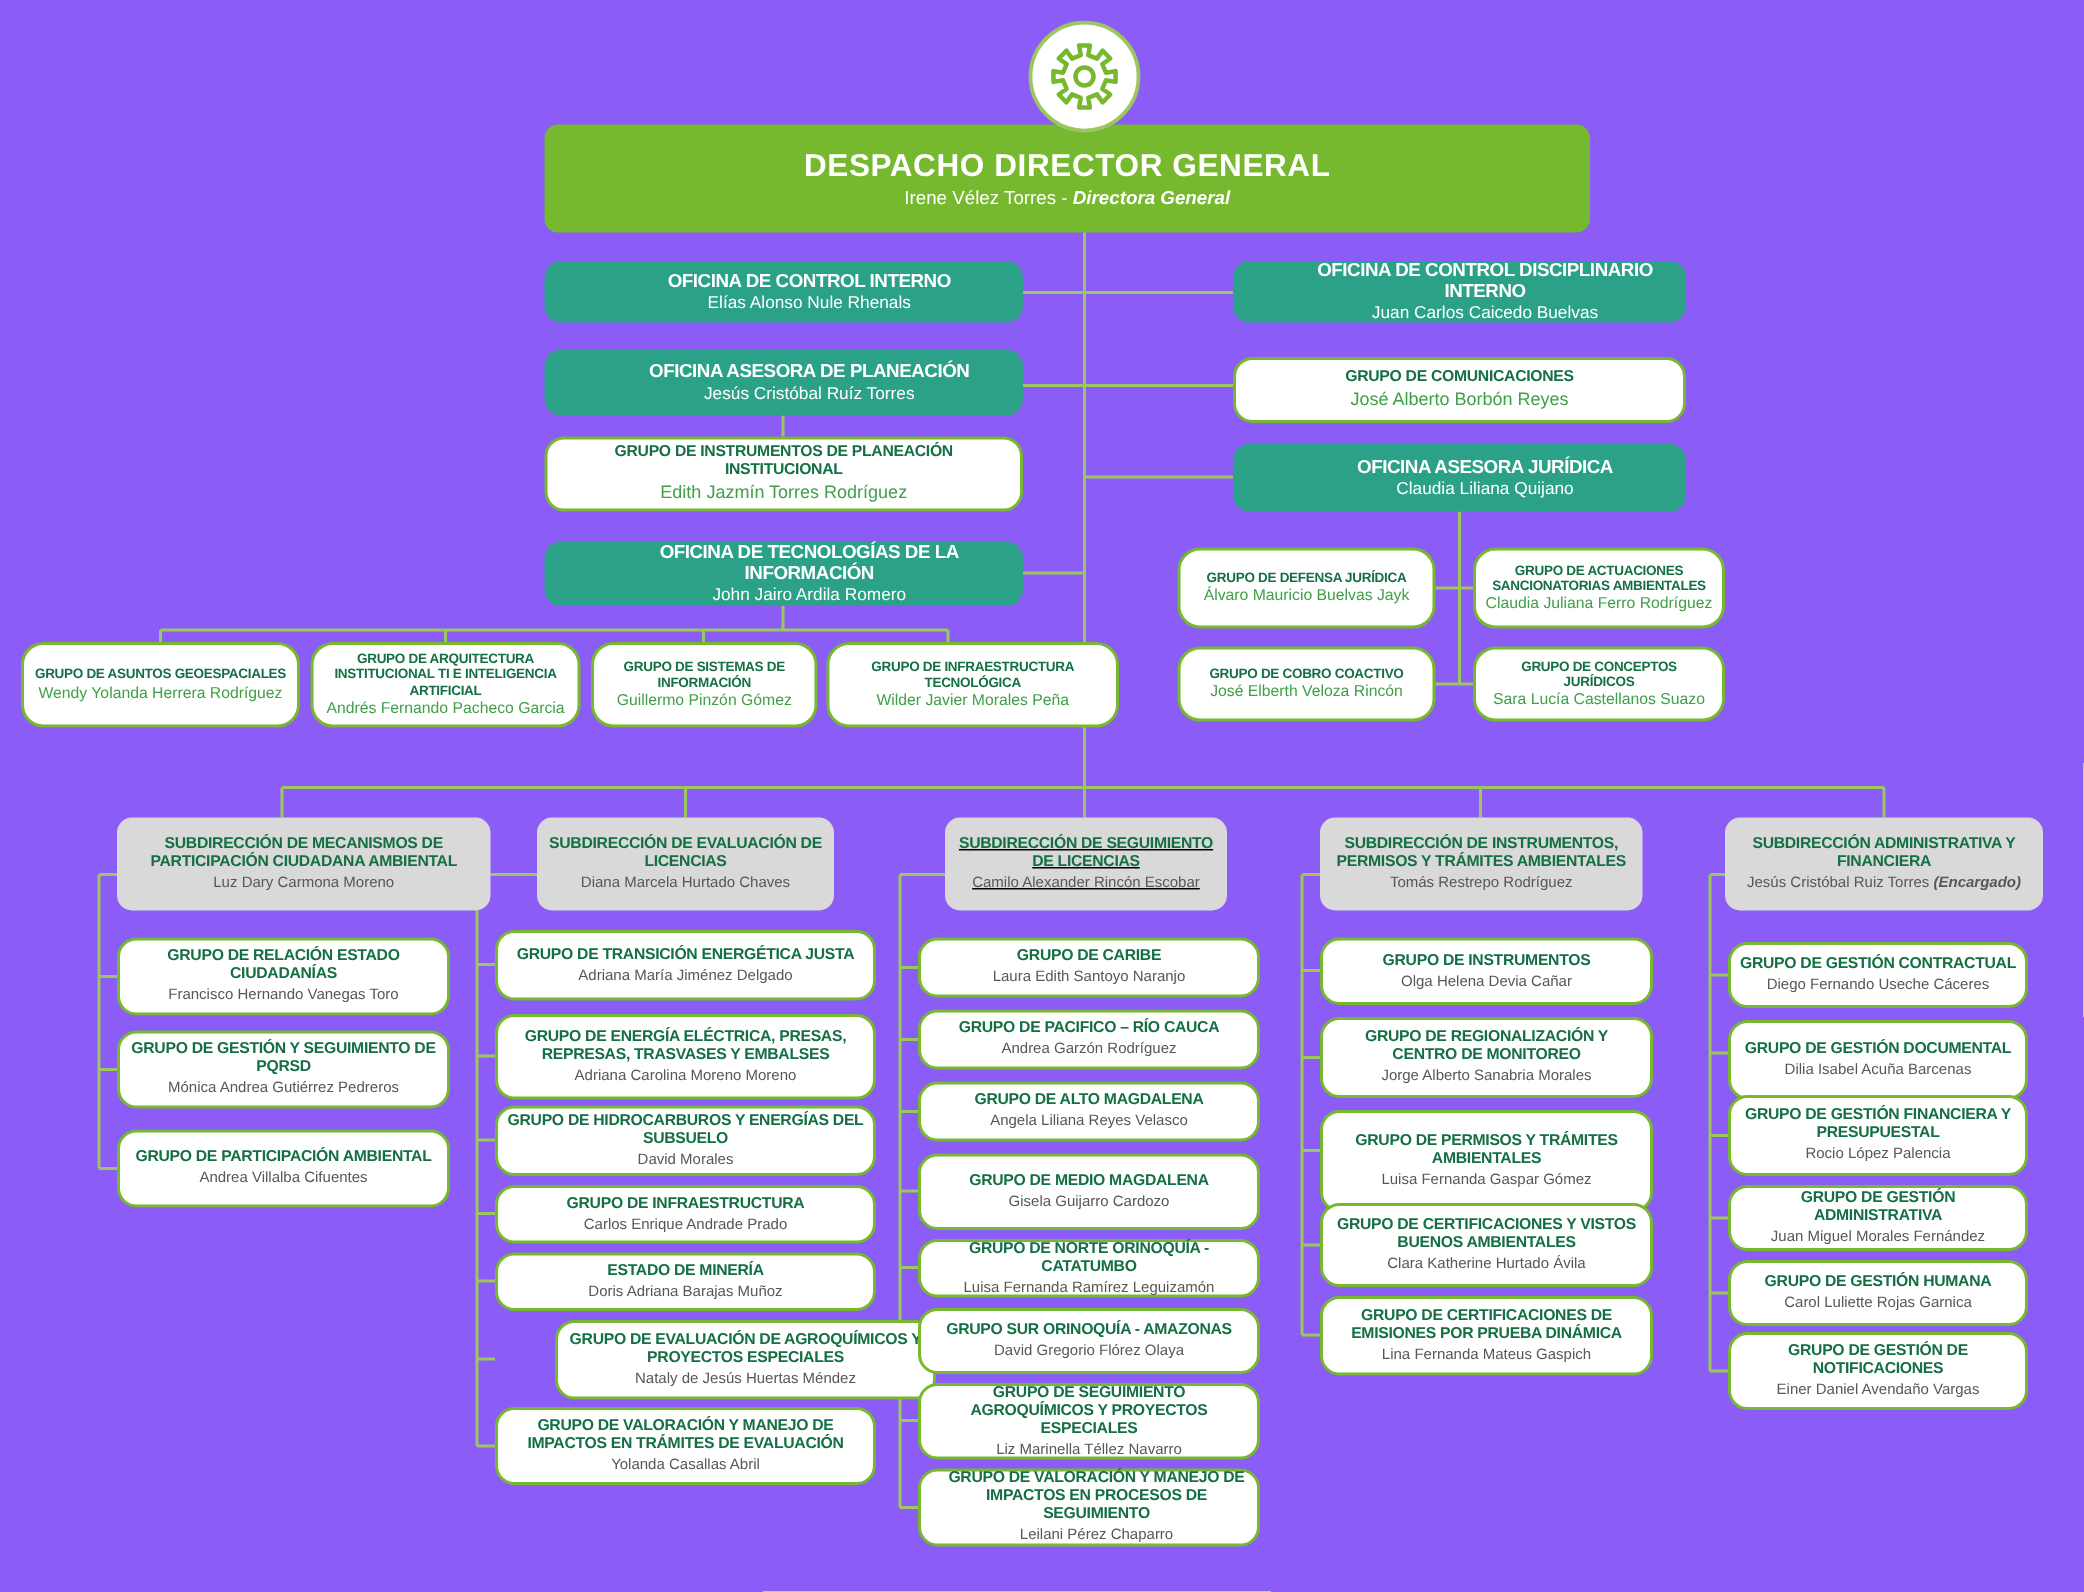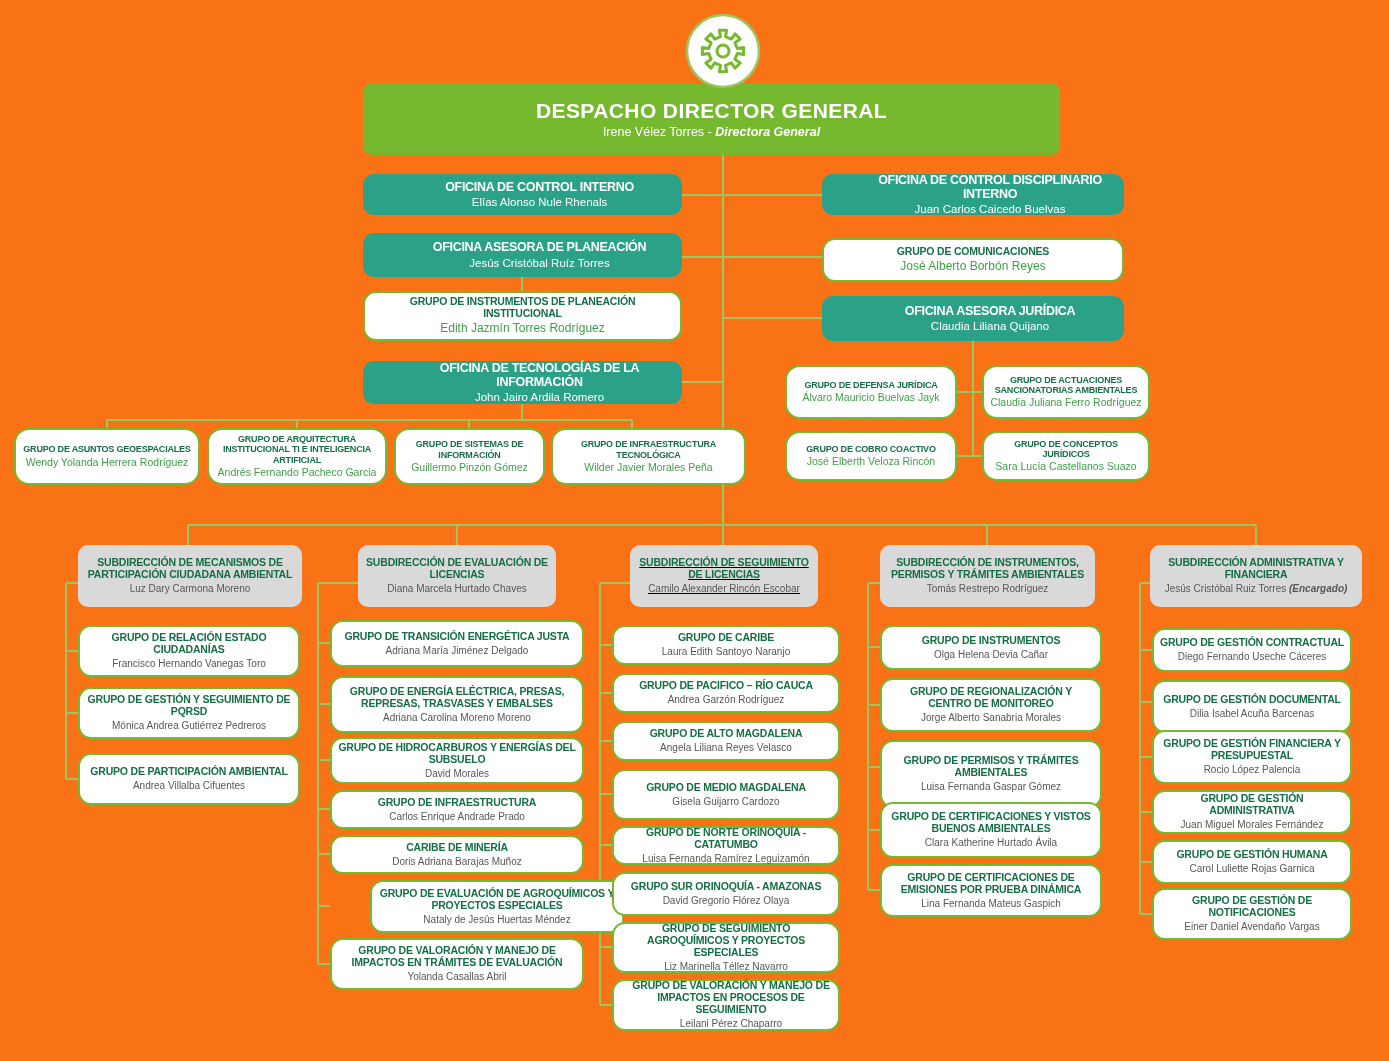--- a/index.html
+++ b/index.html
@@ -1,16 +1,16 @@
 <!DOCTYPE html>
 <html style="--brand-green: #76b82e; --teal: #2ba287; --title-green: #156f45; --name-green: #3fa047; --box-gray: #d9d9d9; --name-gray: #575756;"><head>
 <meta charset="utf-8">
 <style>
   html,body{margin:0;padding:0;background:#fff;}
-  #stage{position:relative;width:1389px;height:1061px;background:#f97316;
+  #stage{position:relative;width:1389px;height:1061px;background:#8b5cf6;
          font-family:"Liberation Sans",sans-serif;overflow:hidden;}
   #wires{position:absolute;left:0;top:0;z-index:0;}
   #gear-badge{position:absolute;left:680px;top:8px;z-index:3;pointer-events:none;}
   .box{position:absolute;box-sizing:border-box;display:flex;flex-direction:column;
        justify-content:center;align-items:center;text-align:center;z-index:2;
        padding:3px 6px;line-height:1.14;}
   .bt{font-weight:bold;color:var(--title-green);letter-spacing:-0.2px;}
   .bn{margin-top:2px;}
   .sfx{font-weight:bold;font-style:italic;}
 
@@ -156,21 +156,21 @@
       <div class="bn"><span>Andrés Fernando Pacheco Garcia</span></div>
     </div>
     <div class="box white-g small" style="left: 394px; top: 428px; width: 151px; height: 57px;">
       <div class="bt">GRUPO DE SISTEMAS DE INFORMACIÓN</div>
       <div class="bn"><span>Guillermo Pinzón Gómez</span></div>
     </div>
     <div class="box white-g small" style="left: 551px; top: 428px; width: 195px; height: 57px;">
       <div class="bt">GRUPO DE INFRAESTRUCTURA TECNOLÓGICA</div>
       <div class="bn"><span>Wilder Javier Morales Peña</span></div>
     </div>
-    <div class="box gray" style="left: 78px; top: 545px; width: 224px; height: 62px;">
+    <div class="box gray" style="left: 78px; top: 545px; width: 249px; height: 62px;">
       <div class="bt">SUBDIRECCIÓN DE MECANISMOS DE PARTICIPACIÓN CIUDADANA AMBIENTAL</div>
       <div class="bn"><span>Luz Dary Carmona Moreno</span></div>
     </div>
     <div class="box white-d" style="left: 78px; top: 625px; width: 222px; height: 52px;">
       <div class="bt">GRUPO DE RELACIÓN ESTADO CIUDADANÍAS</div>
       <div class="bn"><span>Francisco Hernando Vanegas Toro</span></div>
     </div>
     <div class="box white-d" style="left: 78px; top: 687px; width: 222px; height: 52px;">
       <div class="bt">GRUPO DE GESTIÓN Y SEGUIMIENTO DE PQRSD</div>
       <div class="bn"><span>Mónica Andrea Gutiérrez Pedreros</span></div>
@@ -193,21 +193,21 @@
     </div>
     <div class="box white-d" style="left: 330px; top: 737px; width: 254px; height: 47px;">
       <div class="bt">GRUPO DE HIDROCARBUROS Y ENERGÍAS DEL SUBSUELO</div>
       <div class="bn"><span>David Morales</span></div>
     </div>
     <div class="box white-d" style="left: 330px; top: 790px; width: 254px; height: 39px;">
       <div class="bt">GRUPO DE INFRAESTRUCTURA</div>
       <div class="bn"><span>Carlos Enrique Andrade Prado</span></div>
     </div>
     <div class="box white-d" style="left: 330px; top: 835px; width: 254px; height: 39px;">
-      <div class="bt">CARIBE DE MINERÍA</div>
+      <div class="bt">ESTADO DE MINERÍA</div>
       <div class="bn"><span>Doris Adriana Barajas Muñoz</span></div>
     </div>
     <div class="box white-d" style="left: 330px; top: 880px; width: 254px; height: 53px; margin-left: 40px;">
       <div class="bt">GRUPO DE EVALUACIÓN DE AGROQUÍMICOS Y PROYECTOS ESPECIALES</div>
       <div class="bn"><span>Nataly de Jesús Huertas Méndez</span></div>
     </div>
     <div class="box white-d" style="left: 330px; top: 938px; width: 254px; height: 52px;">
       <div class="bt">GRUPO DE VALORACIÓN Y MANEJO DE IMPACTOS EN TRÁMITES DE EVALUACIÓN</div>
       <div class="bn"><span>Yolanda Casallas Abril</span></div>
     </div>

